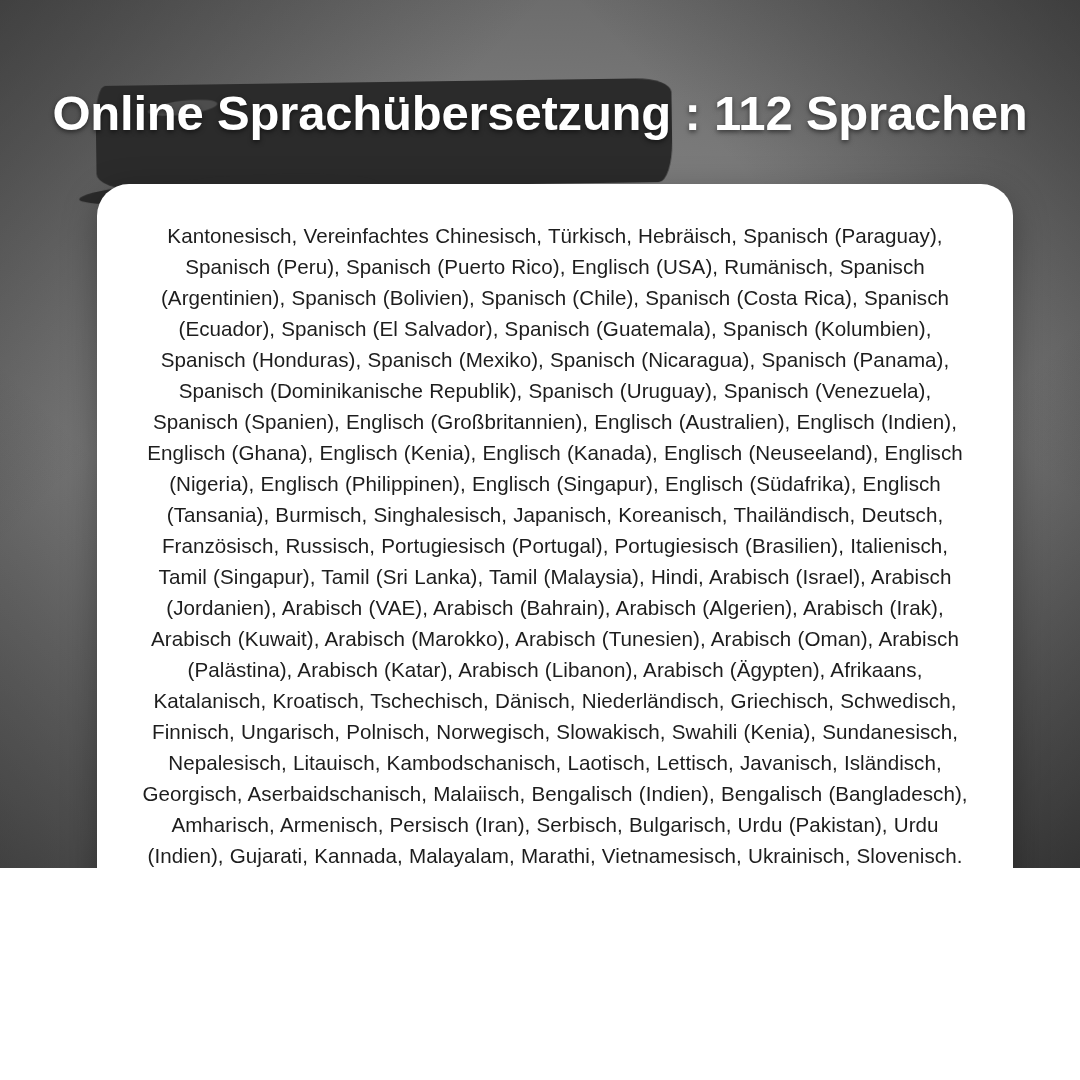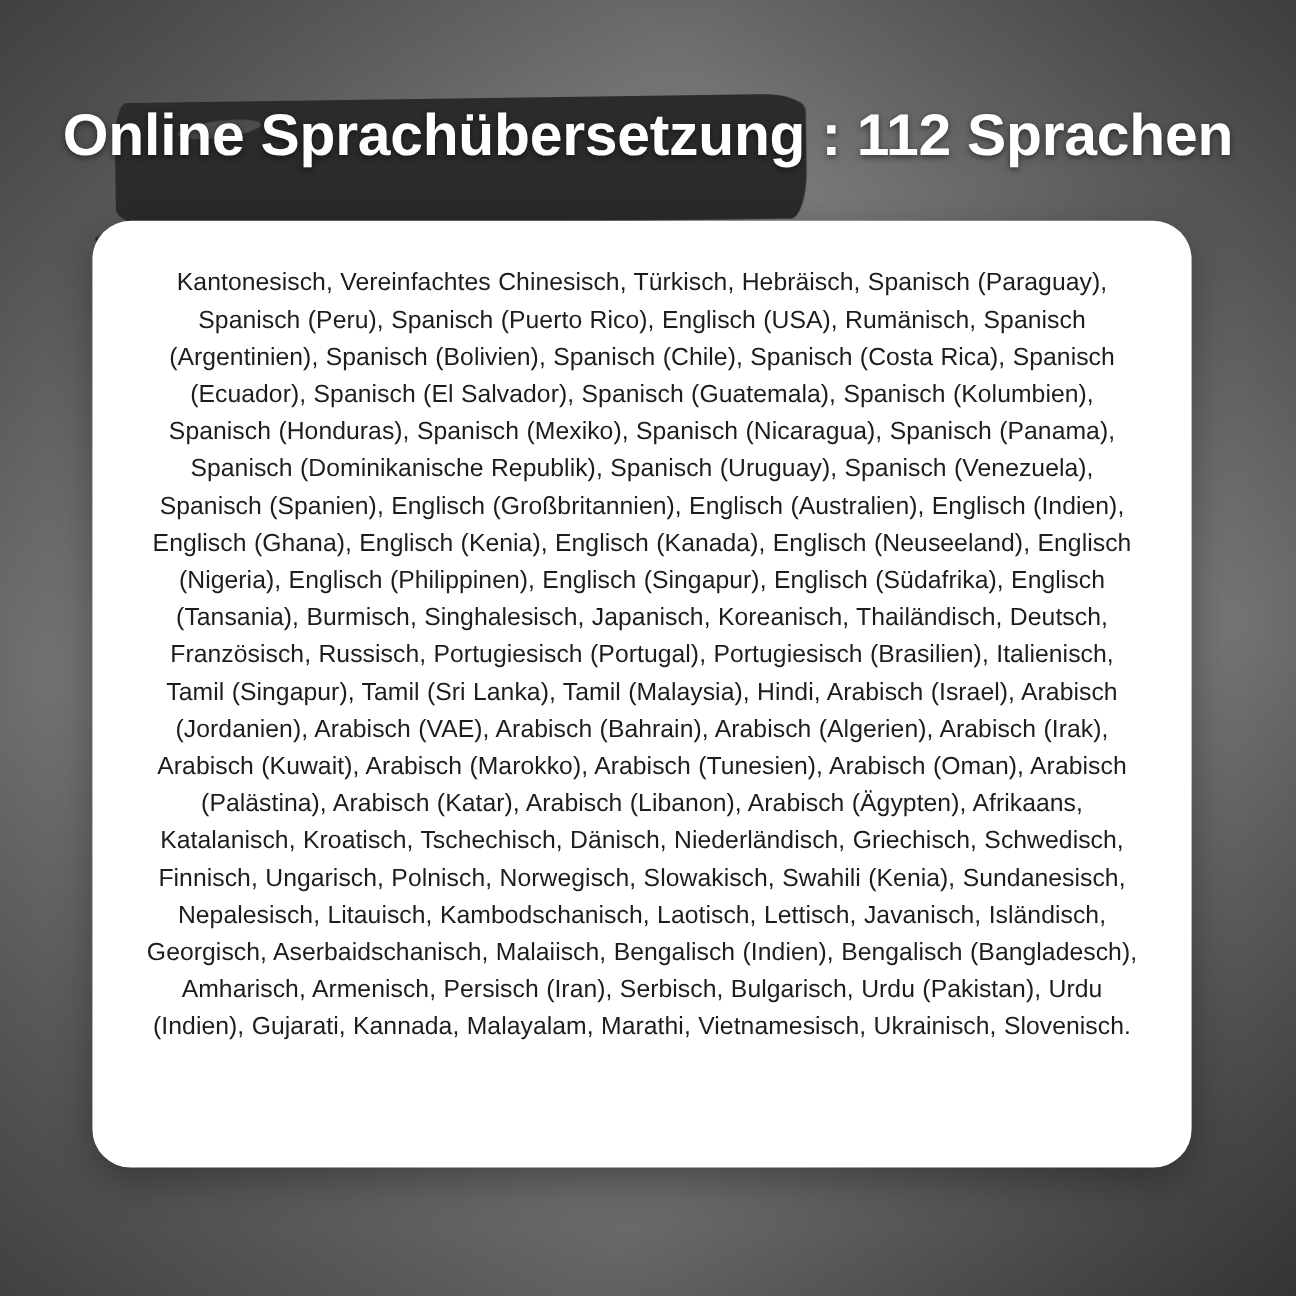--- a/index.html
+++ b/index.html
@@ -9,21 +9,21 @@
   body {
     width: 1080px;
     height: 1080px;
     overflow: hidden;
     font-family: "Liberation Sans", sans-serif;
   }
 
   .poster {
     position: relative;
     width: 1080px;
-    height: 1080px;
+    height: 868px;
     box-sizing: border-box;
     background:
       radial-gradient(ellipse 120% 100% at 50% 45%, #8c8c8c 0%, #787878 32%, #5e5e5e 62%, #3d3d3d 88%, #2f2f2f 100%);
     overflow: hidden;
   }
 
   
   .poster::after {
     content: "";
     position: absolute;
@@ -87,21 +87,21 @@
     color: #ffffff;
     font-size: 49px;
     font-weight: bold;
     letter-spacing: -0.2px;
     white-space: nowrap;
     text-shadow: 0 2px 5px rgba(0,0,0,0.55);
   }
 
   .card {
     position: absolute;
-    left: 77px;
+    left: 97px;
     top: 184px;
     width: 916px;
     height: 789px;
     box-sizing: border-box;
     background: #ffffff;
     border-radius: 32px;
     box-shadow: 0 10px 34px rgba(0,0,0,0.35);
     padding: 36px 42px 46px 42px;
     z-index: 4;
   }

